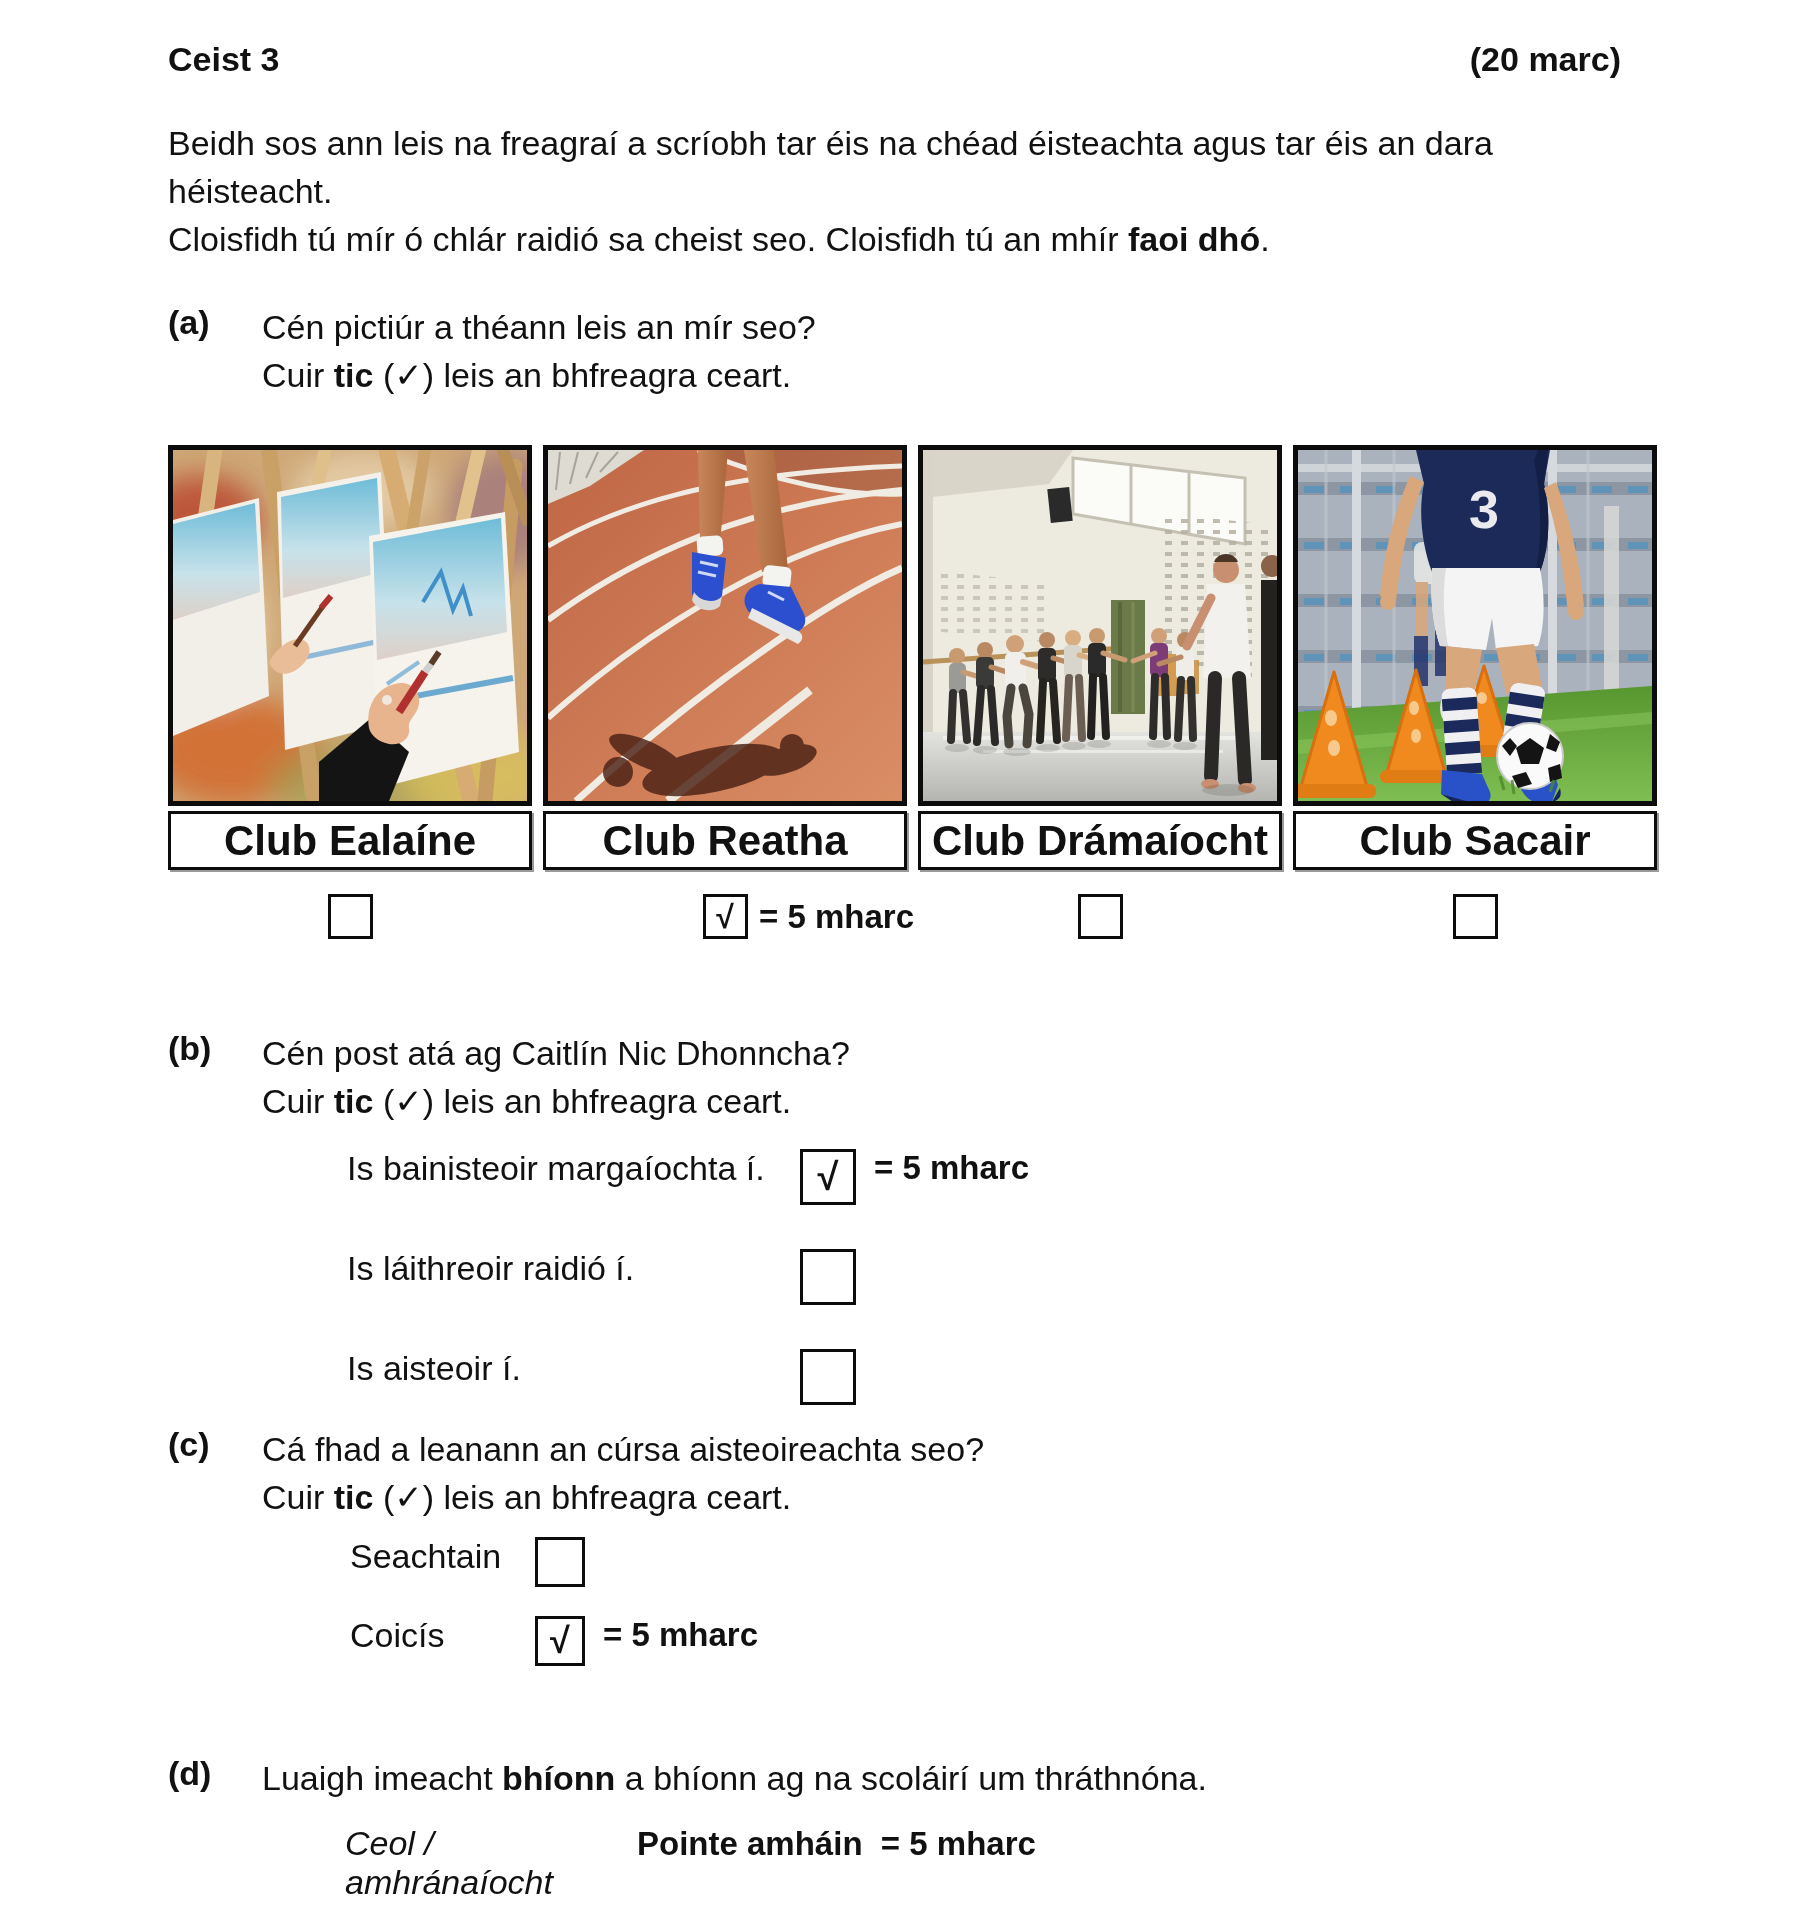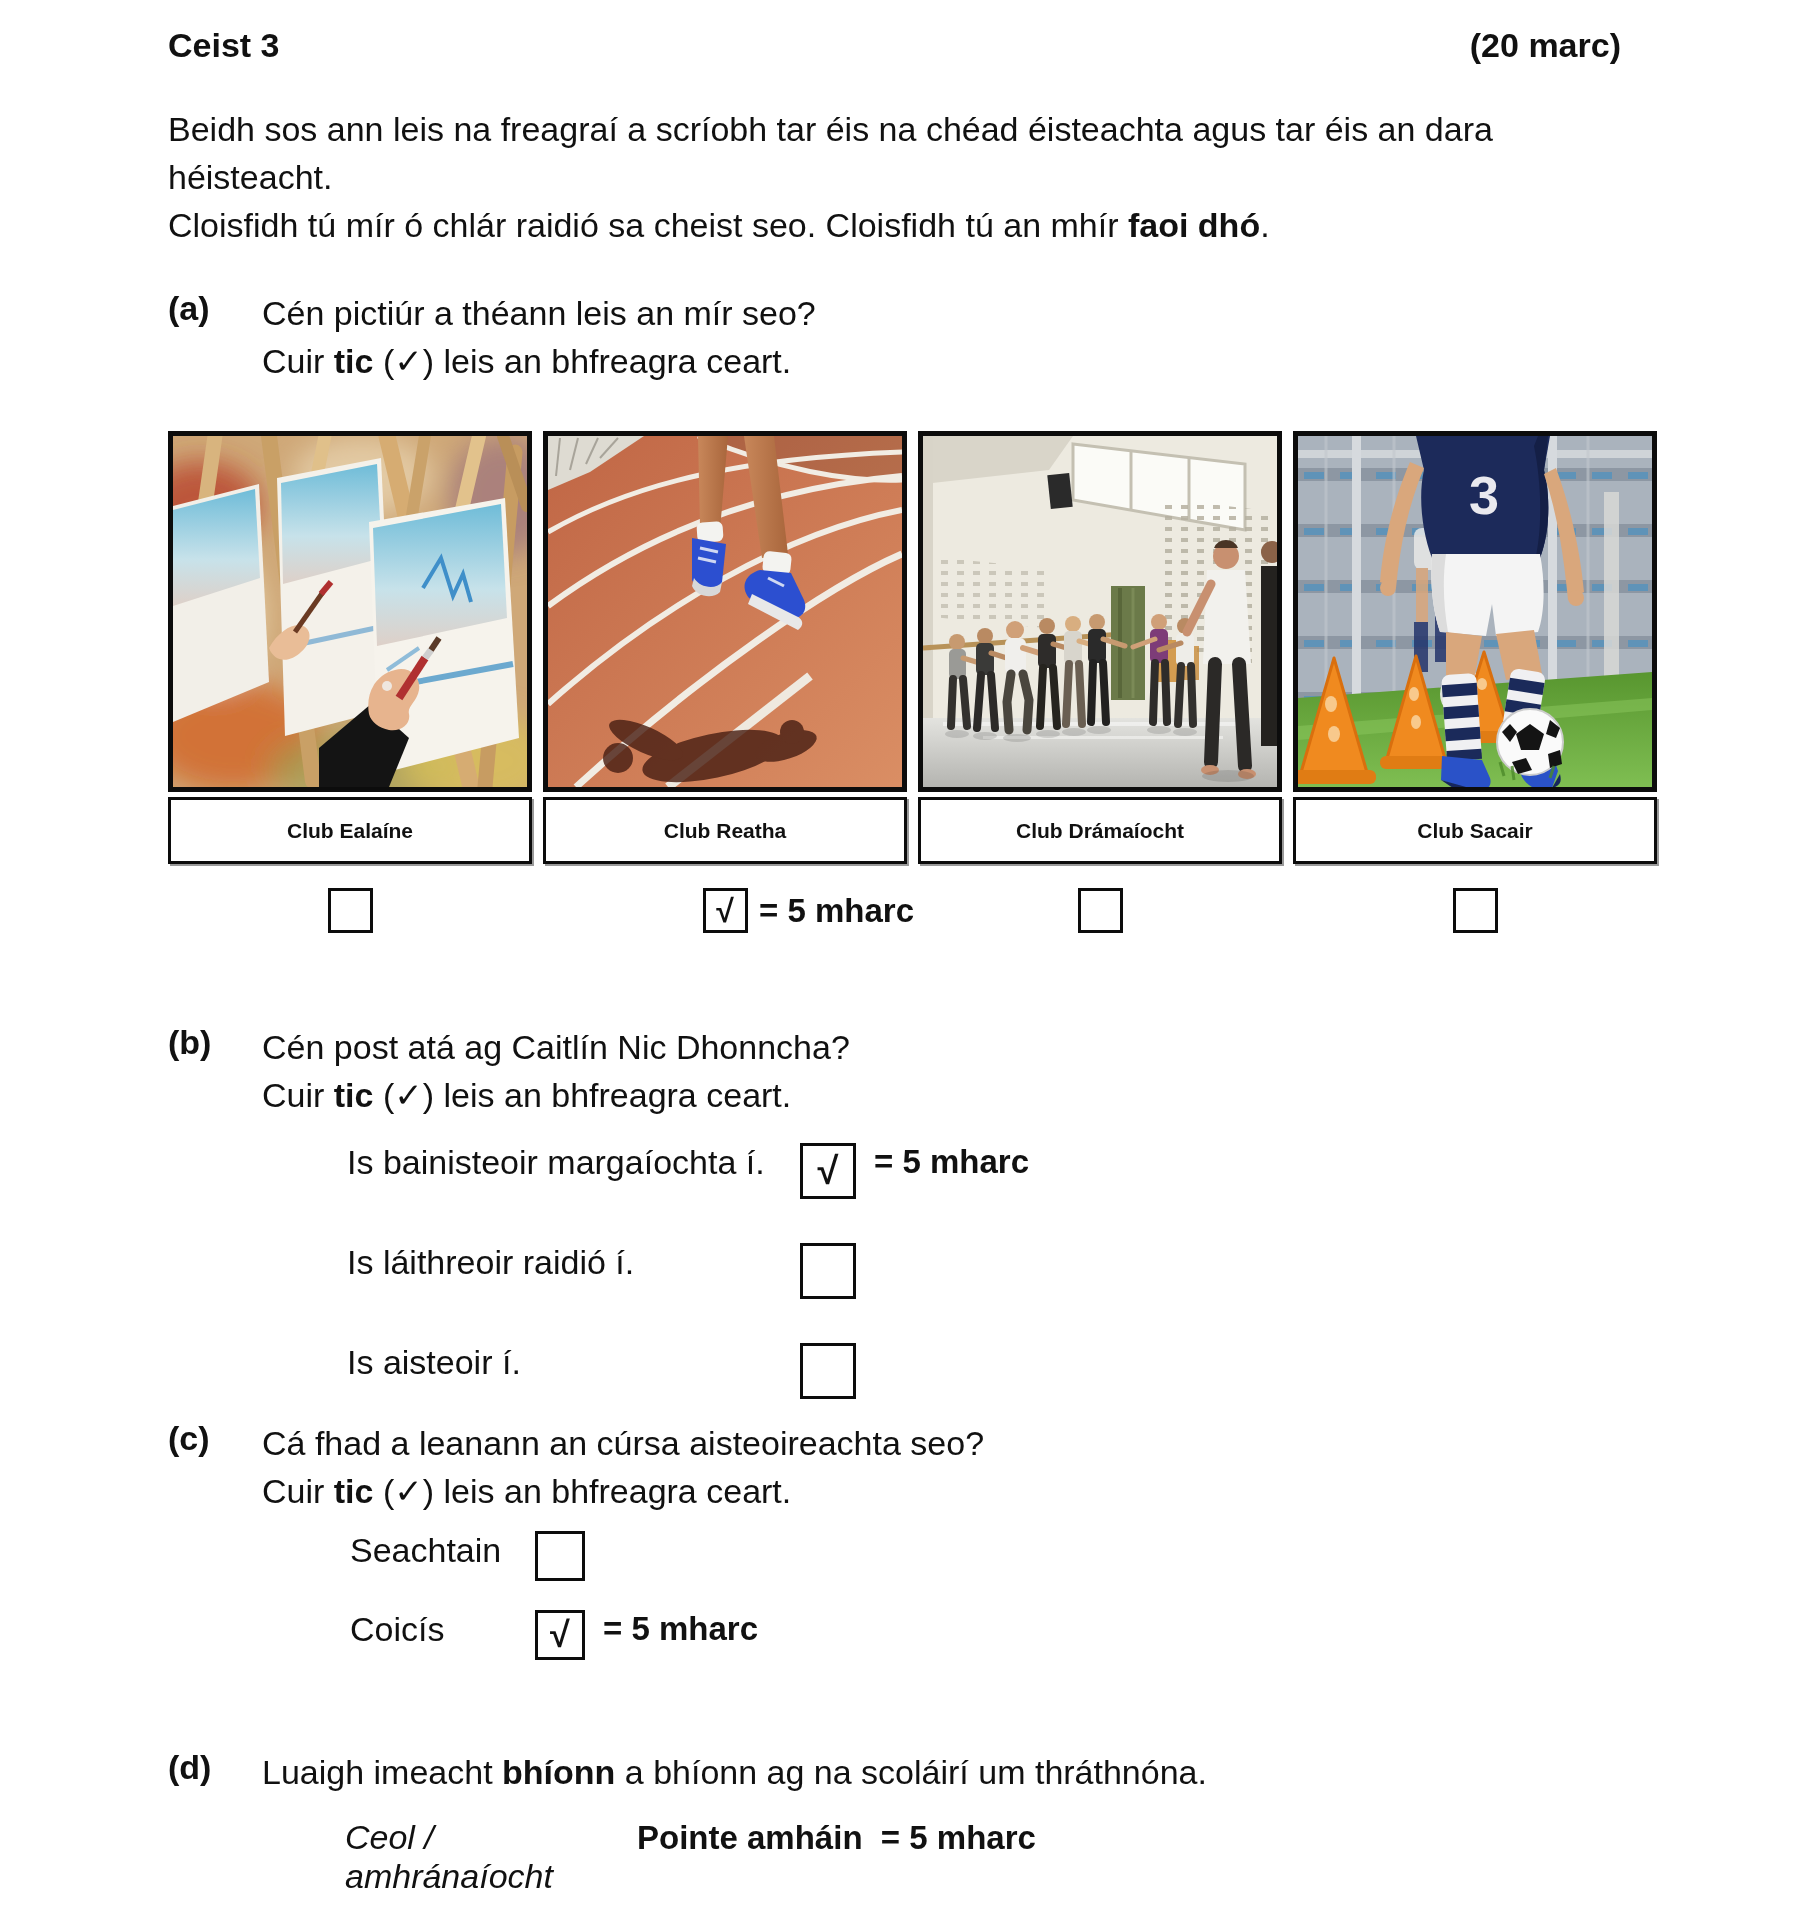--- a/index.html
+++ b/index.html
@@ -1,32 +1,32 @@
 <!DOCTYPE html>
 <html><head>
 <meta charset="utf-8">
 <style>
   html,body{margin:0;padding:0;background:#ffffff;}
   .page{position:relative;width:1818px;height:1905px;background:#fff;overflow:hidden;
         font-family:"Liberation Sans",sans-serif;font-size:34px;color:#111;}
   .content{width:1489px;margin-left:168px;}
-  .hdr{display:flex;justify-content:space-between;padding-top:26px;font-weight:bold;}
+  .hdr{display:flex;justify-content:space-between;padding-top:40px;font-weight:bold;}
   .hdr .marks{padding-right:36px;}
   .intro{margin-top:40px;line-height:48px;}
   b{font-weight:bold;}
   .sec{display:flex;}
   .sec-label{width:94px;font-weight:bold;flex:none;}
   .sec-body{flex:1;line-height:48px;}
   .figures{display:flex;gap:11px;margin-top:46px;}
   .figure{width:364px;flex:none;}
   .img-frame{box-sizing:border-box;width:364px;height:361px;border:5px solid #0c0c0c;background:#fff;}
   .img-frame svg{display:block;}
-  .caption-box{box-sizing:border-box;margin-top:5px;height:67px;border:3px solid #0c0c0c;
+  .caption-box{box-sizing:border-box;margin-top:5px;height:59px;border:3px solid #0c0c0c;
                display:flex;align-items:center;justify-content:center;
-               font-weight:bold;font-size:21px;box-shadow:2px 2px 0 #9a9a9a;}
+               font-weight:bold;font-size:42px;box-shadow:2px 2px 0 #9a9a9a;}
   .tickrow{display:flex;gap:11px;margin-top:24px;}
   .tick-cell{width:364px;flex:none;position:relative;display:flex;justify-content:center;}
   .checkbox{box-sizing:border-box;width:45px;height:45px;border:3px solid #0c0c0c;
             display:flex;align-items:center;justify-content:center;
             font-weight:bold;font-size:32px;line-height:1;background:#fff;}
   .tick-note{position:absolute;left:calc(50% + 34px);top:50%;transform:translateY(-50%);
              font-weight:bold;font-size:33px;white-space:nowrap;}
   .sec-b{margin-top:90px;}
   .opts-b{margin-left:179px;margin-top:24px;}
   .opts-c{margin-left:182px;margin-top:16px;}

